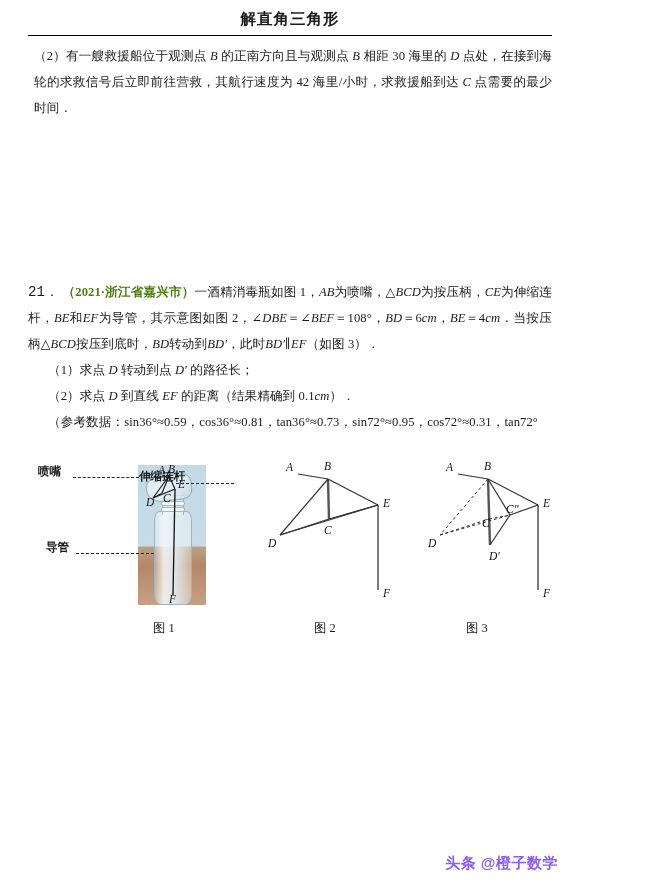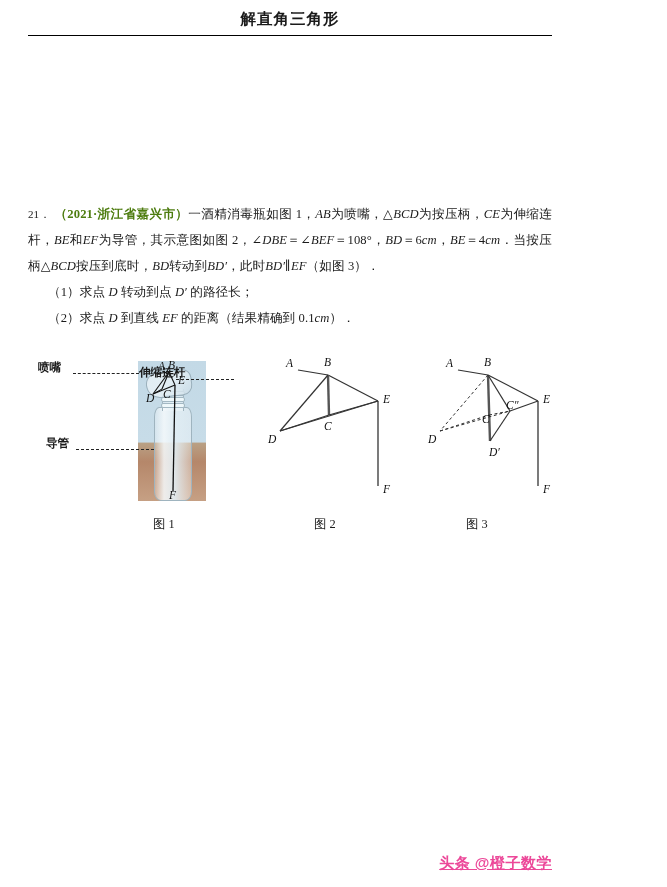--- a/index.html
+++ b/index.html
@@ -52,21 +52,22 @@
   .para.indent { text-indent: 0; padding-left: 6px; }
   .para.indent2 { padding-left: 20px; }
 
   .mi { font-style: italic; font-family: "Liberation Serif", "DejaVu Serif", serif; }
 
   .spacer-big { height: 158px; }
 
   
   .qblock { margin-top: 0; }
   .qnum {
-    font-size: 11px;
+    font-size: 14px;
+    font-family: Liberation Mono, monospace;
   }
   .src-red {
     color: #4d7c0f;
     font-weight: bold;
     font-size: 12.6px;
   }
 
   
   .figures {
     position: relative;
@@ -163,40 +164,50 @@
   svg text {
     font-family: "Liberation Serif", "DejaVu Serif", serif;
     font-style: italic;
     font-size: 11.5px;
     fill: #111;
   }
 
   
   .watermark {
     position: absolute;
-    right: 28px;
+    right: 22px;
     bottom: 14px;
     font-size: 15px;
-    color: #ec4899;
+    color: #8b5cf6;
     font-family: "Liberation Sans", sans-serif;
     font-weight: bold;
     letter-spacing: 0.5px;
     white-space: nowrap;
-    text-decoration: underline;
   }
 </style>
 </head>
 <body>
 
 <div class="page">
 
   <div class="doc-title">解直角三角形</div>
   <div class="title-rule"></div>
 
 
+  <div class="para indent">
+    <span>（2）有一艘救援船位于观测点</span>
+    <span class="mi">B</span>
+    <span>的正南方向且与观测点</span>
+    <span class="mi">B</span>
+    <span>相距 30 海里的</span>
+    <span class="mi">D</span>
+    <span>点处，在接到海轮的求救信号后立即前往营救，其航行速度为 42 海里/小时，求救援船到达</span>
+    <span class="mi">C</span>
+    <span>点需要的最少时间．</span>
+  </div>
 
   <div class="spacer-big"></div>
 
   <div class="qblock">
     <div class="para">
       <span class="qnum">21．</span>
       <span class="src-red">（2021·浙江省嘉兴市）</span><span>一酒精消毒瓶如图 1，</span><span class="mi">AB</span><span>为喷嘴，△</span><span class="mi">BCD</span><span>为按压柄，</span><span class="mi">CE</span><span>为伸缩连杆，</span><span class="mi">BE</span><span>和</span><span class="mi">EF</span><span>为导管，其示意图如图 2，∠</span><span class="mi">DBE</span><span>＝∠</span><span class="mi">BEF</span><span>＝108°，</span><span class="mi">BD</span><span>＝6</span><span class="mi">cm</span><span>，</span><span class="mi">BE</span><span>＝4</span><span class="mi">cm</span><span>．当按压柄△</span><span class="mi">BCD</span><span>按压到底时，</span><span class="mi">BD</span><span>转动到</span><span class="mi">BD′</span><span>，此时</span><span class="mi">BD′</span><span>∥</span><span class="mi">EF</span><span>（如图 3）．</span>
     </div>
 
     <div class="para indent2">
@@ -208,20 +219,23 @@
     </div>
 
     <div class="para indent2">
       <span>（2）求点</span>
       <span class="mi">D</span>
       <span>到直线</span>
       <span class="mi">EF</span>
       <span>的距离（结果精确到 0.1</span><span class="mi">cm</span><span>）．</span>
     </div>
 
+    <div class="para indent2">
+      <span>（参考数据：sin36°≈0.59，cos36°≈0.81，tan36°≈0.73，sin72°≈0.95，cos72°≈0.31，tan72°</span>
+    </div>
   </div>
 
   <div class="figures">
 
     <div class="fig" style="left:0px; width:240px; height:185px;">
 
       <div class="photo-wrap">
         <div class="photo"></div>
         <div class="bottle"></div>
         <div class="bottle-neck"></div>

